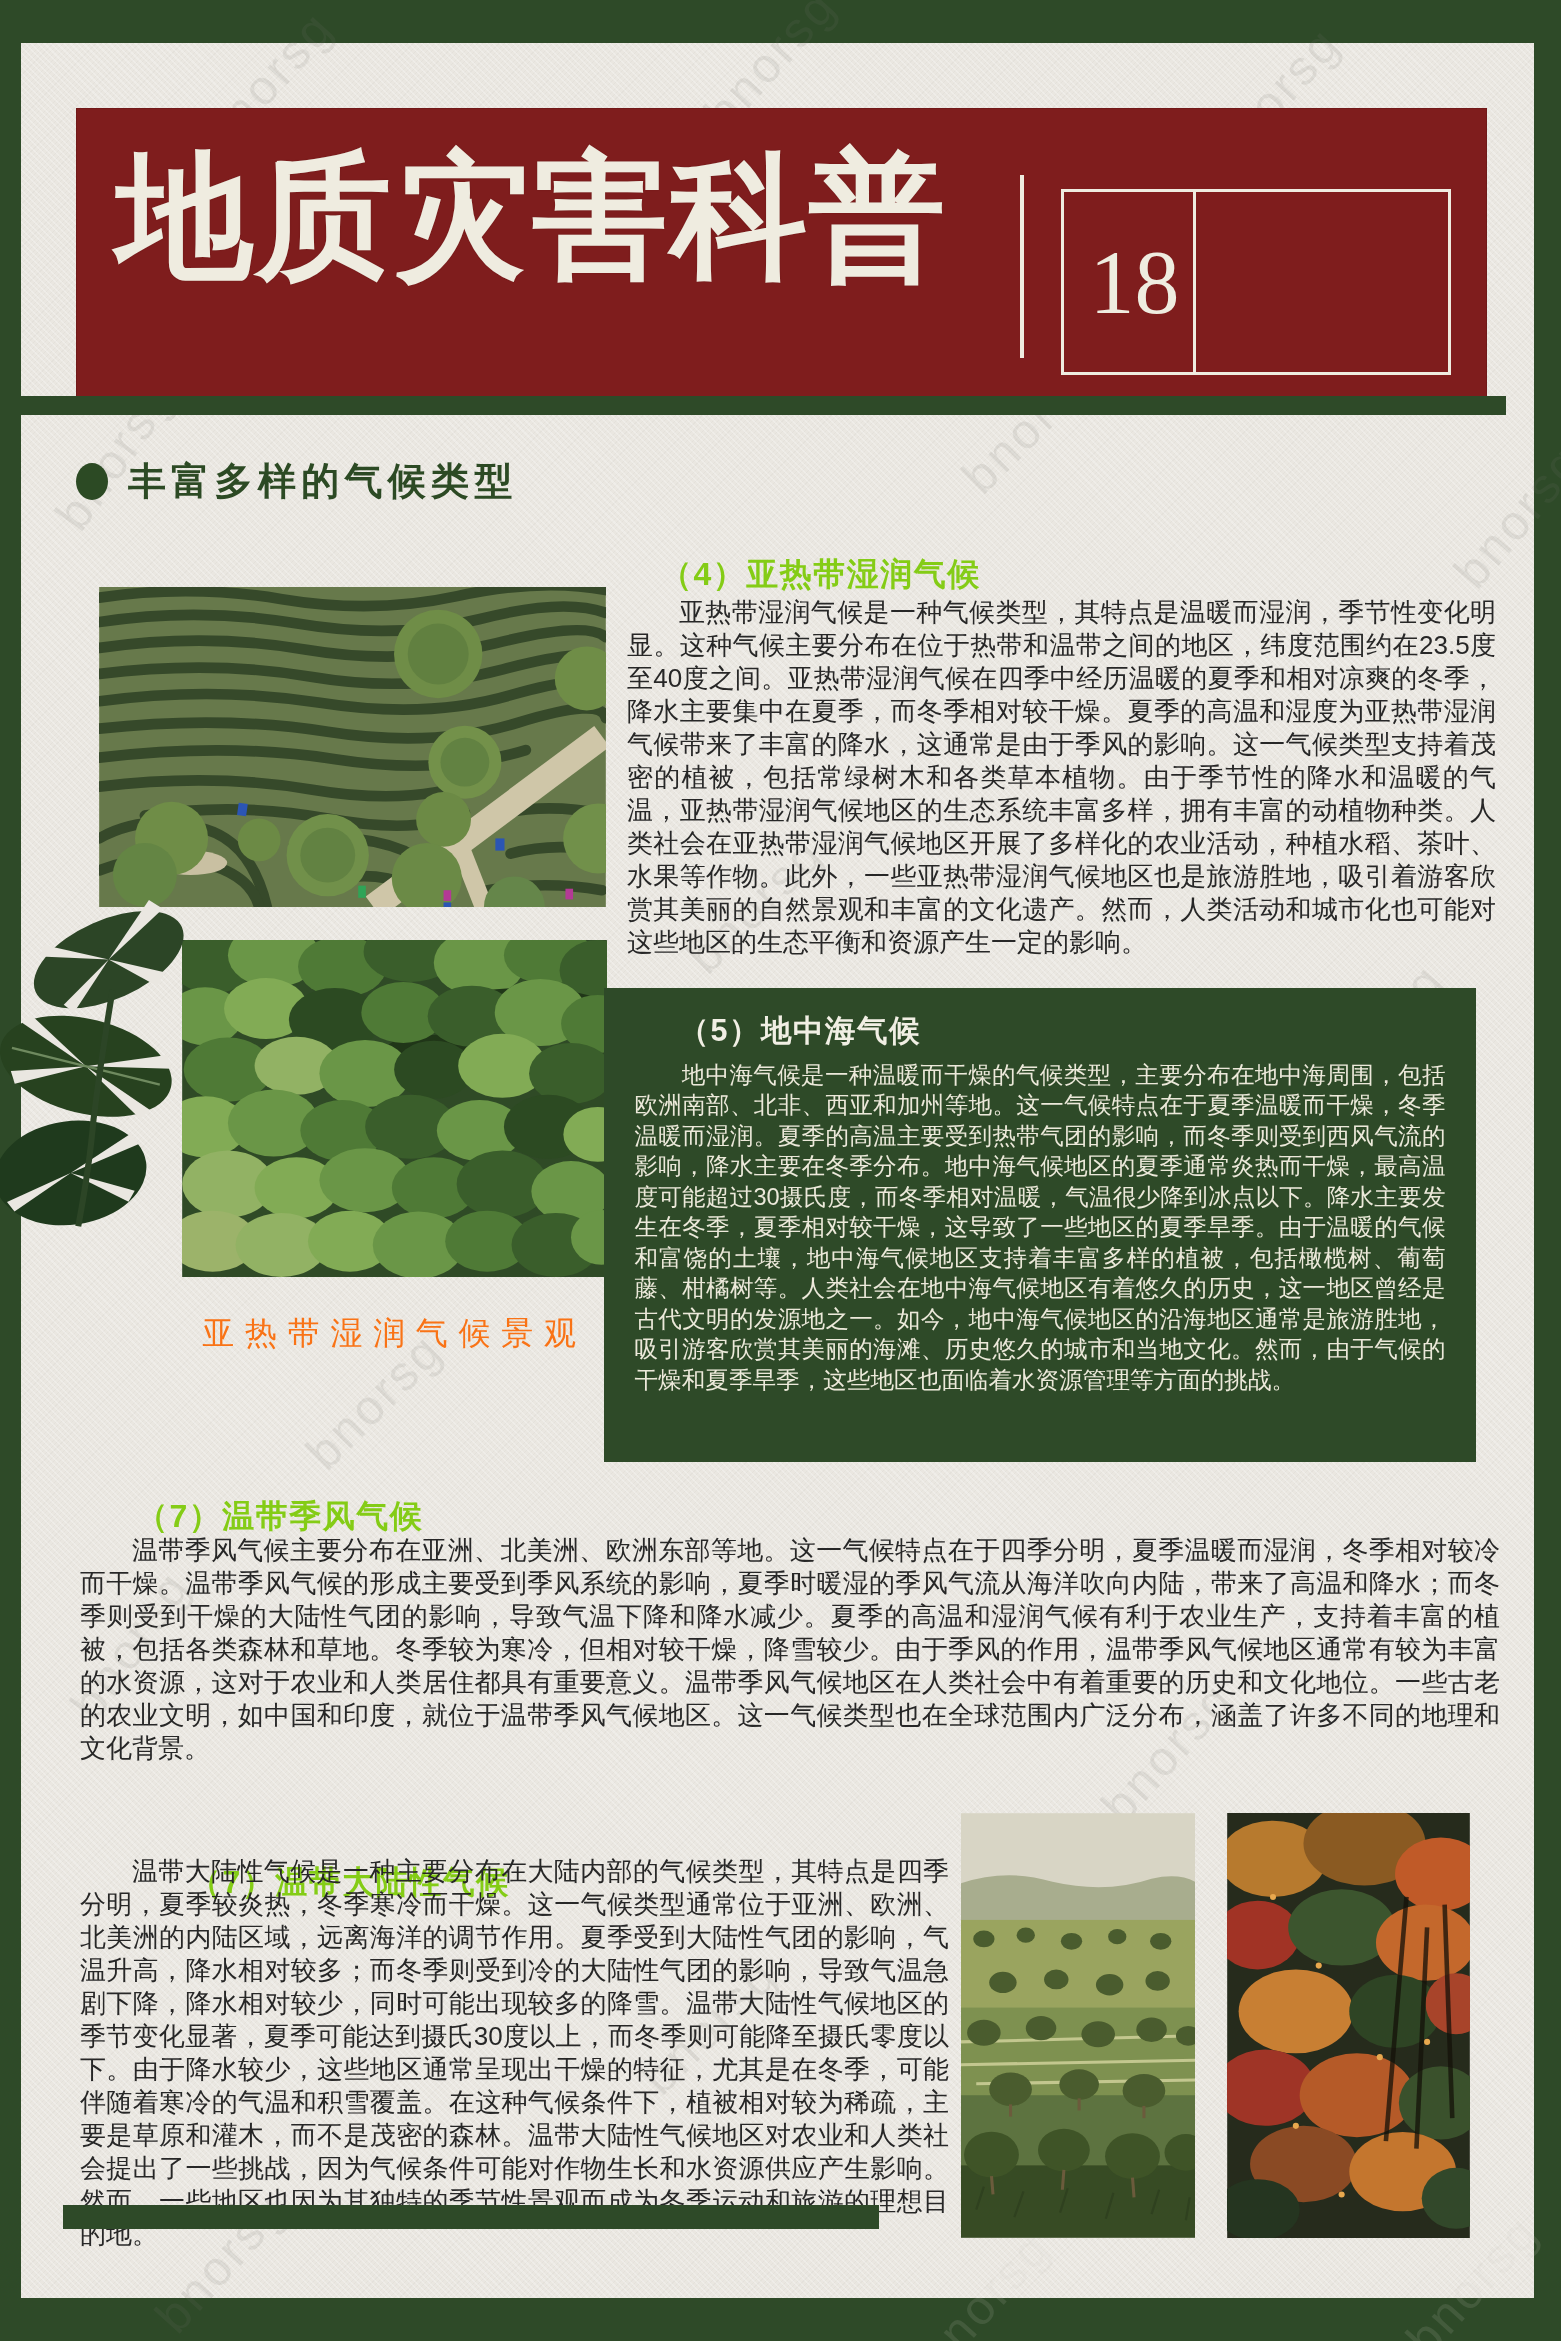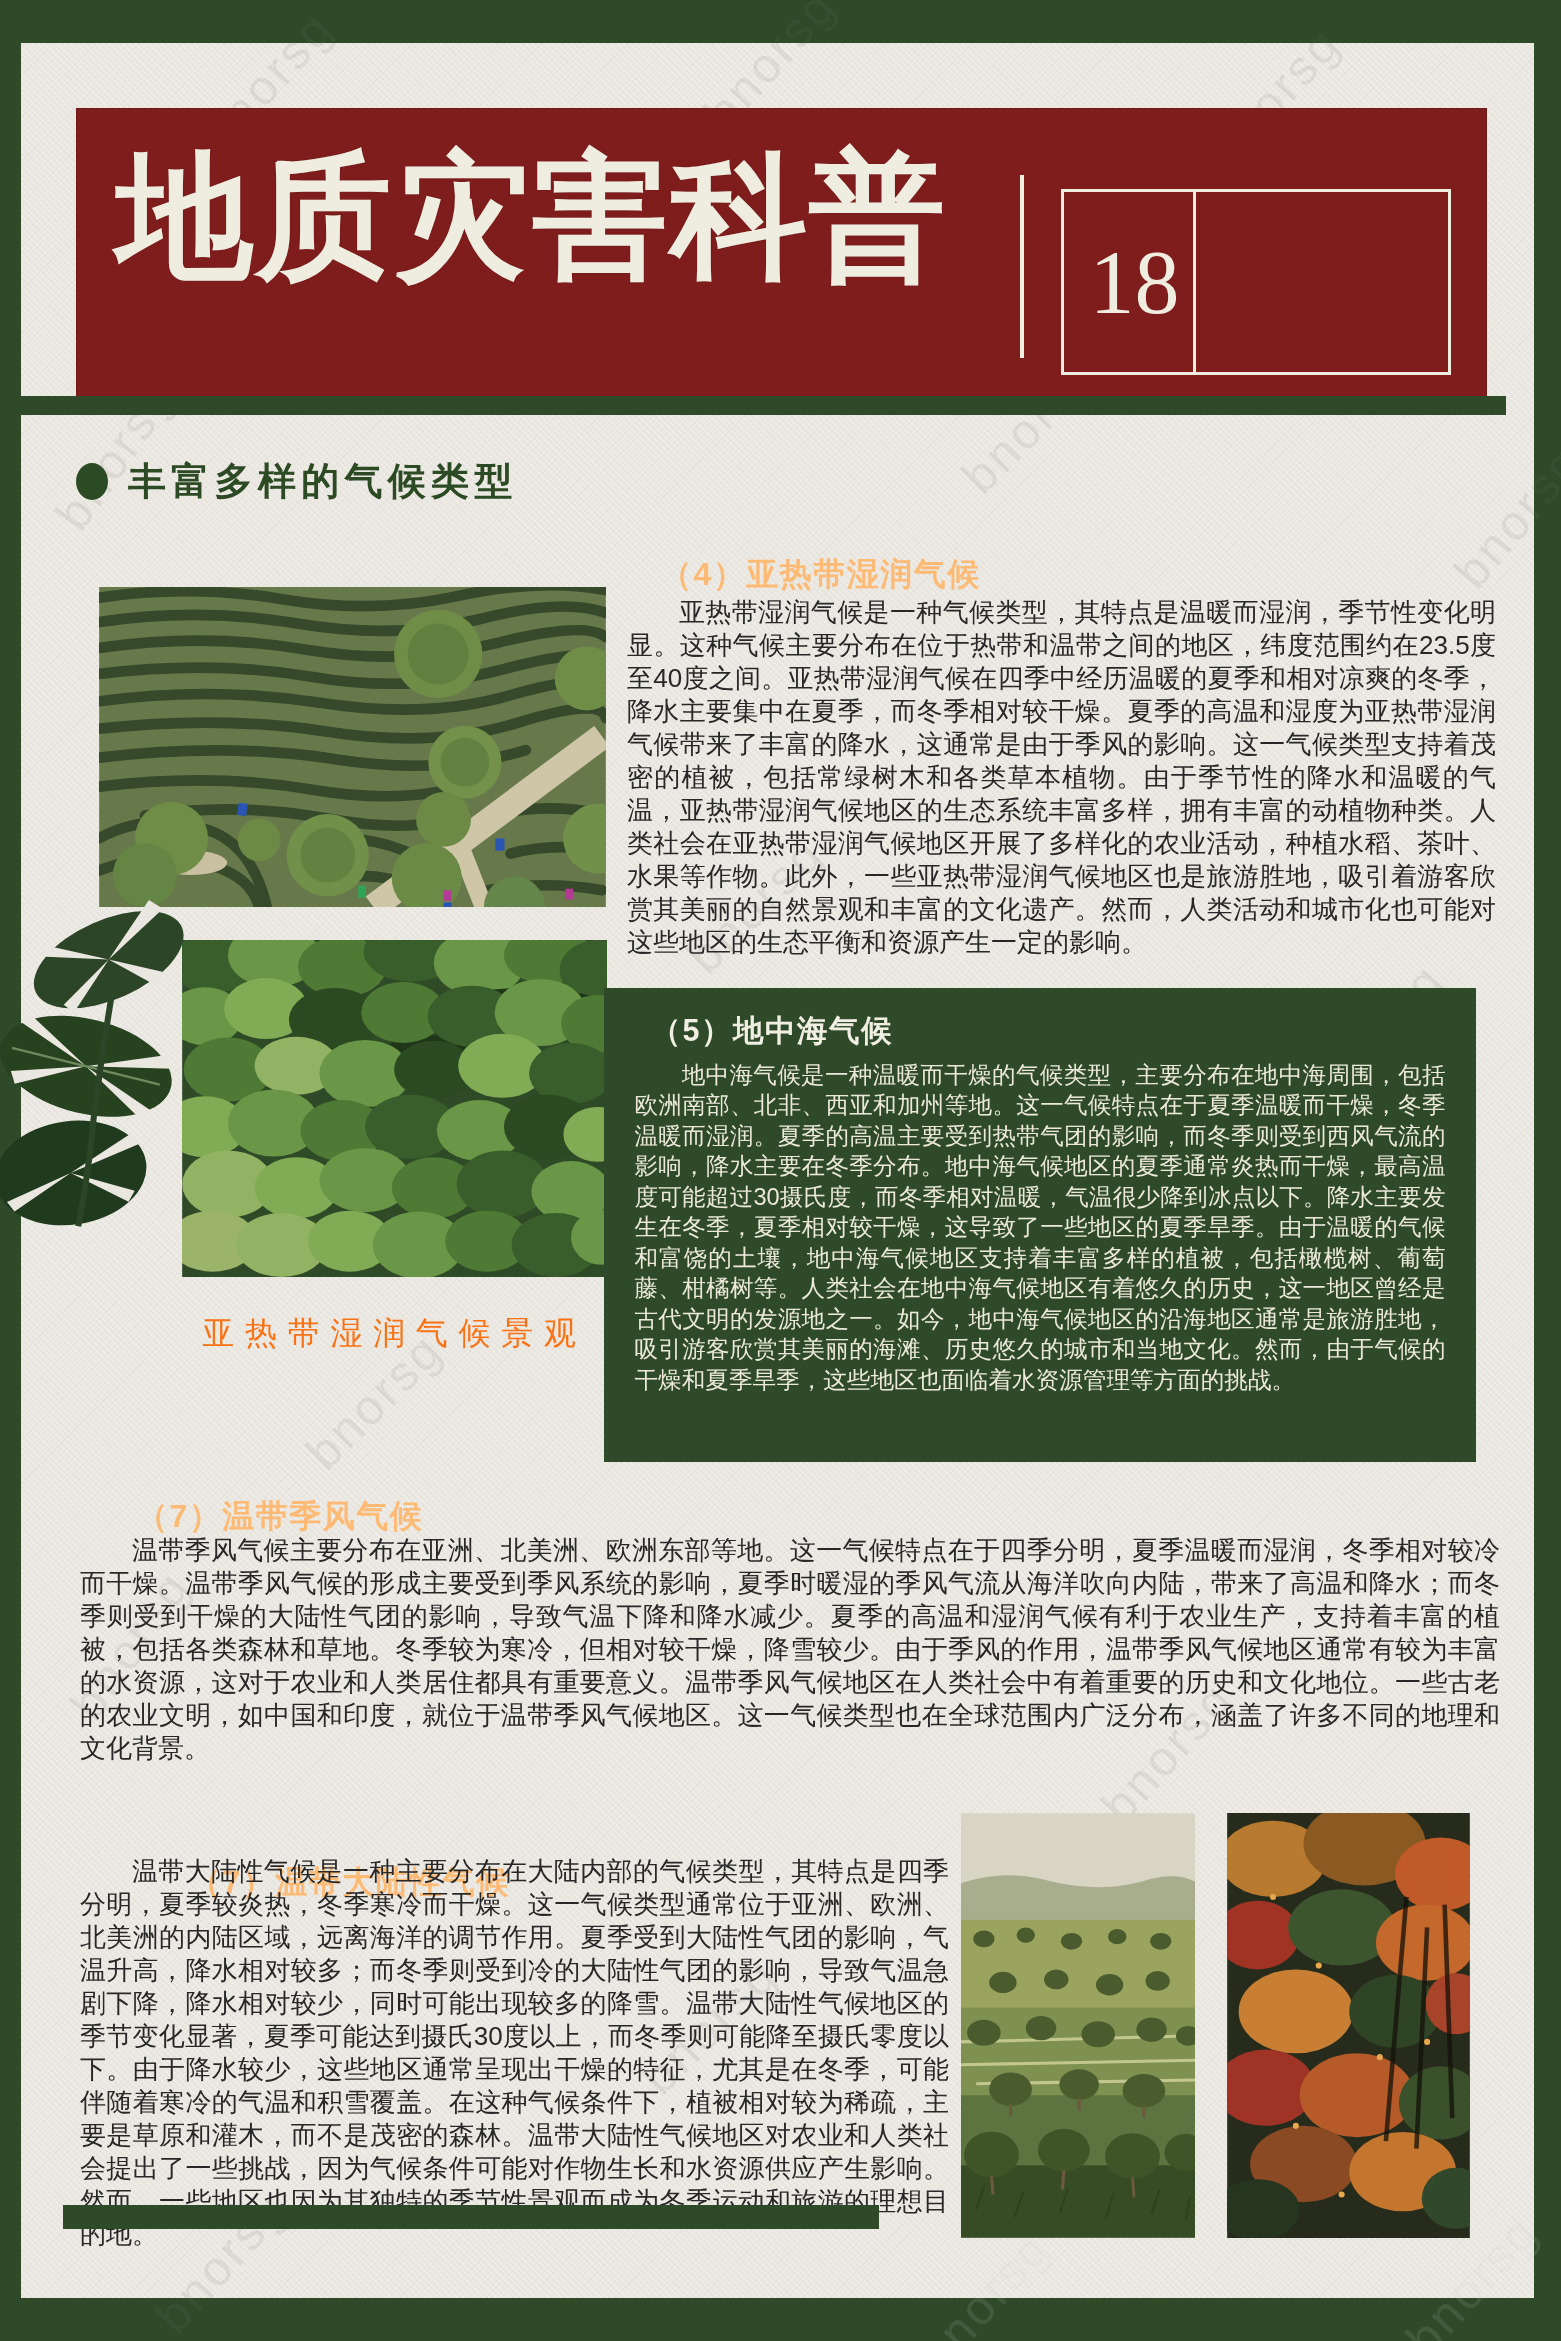--- a/index.html
+++ b/index.html
@@ -41,26 +41,26 @@
 
   .rule-bar { left:13px; top:396px; width:1493px; height:19px; background:#2e4a28; }
 
   .section-head { left:76px; top:458px; height:46px; display:flex; align-items:center; }
   .section-bullet { width:32px; height:37px; background:#2c4a24; border-radius:50%; margin-right:20px; }
   .section-title { font-size:38px; font-weight:bold; color:#2c4a24; letter-spacing:5.3px; }
 
   .photo { overflow:hidden; }
   .photo svg { display:block; }
 
-  .art-title { font-size:32px; font-weight:bold; color:#fdba74; letter-spacing:1.5px; white-space:nowrap; }
+  .art-title { font-size:32px; font-weight:bold; color:#84cc16; letter-spacing:1.5px; white-space:nowrap; }
   .art-body { font-size:26px; line-height:33px; color:#272727; text-align:justify; text-indent:2em; }
 
   .box5 { left:604px; top:988px; width:872px; height:474px; background:#2e4a28;
     padding:23px 30.5px 15.3px 30.5px; overflow:hidden; }
-  .box5 .art-title { color:#f1efe4; margin-left:16px; margin-bottom:7.6px; font-size:30.5px; }
+  .box5 .art-title { color:#f1efe4; margin-left:44px; margin-bottom:7.6px; font-size:30.5px; }
   .box5 .art-body { color:#ece9da; font-size:23.6px; line-height:30.5px; }
 
   .caption { font-family:"Liberation Serif","DejaVu Serif",serif; font-size:32px; letter-spacing:10.7px;
     color:#f97316; text-align:center; }
 
   .end-bar { left:63px; top:2205px; width:816px; height:24.4px; background:#2e4a28; }
 </style>
 </head>
 <body>
 

